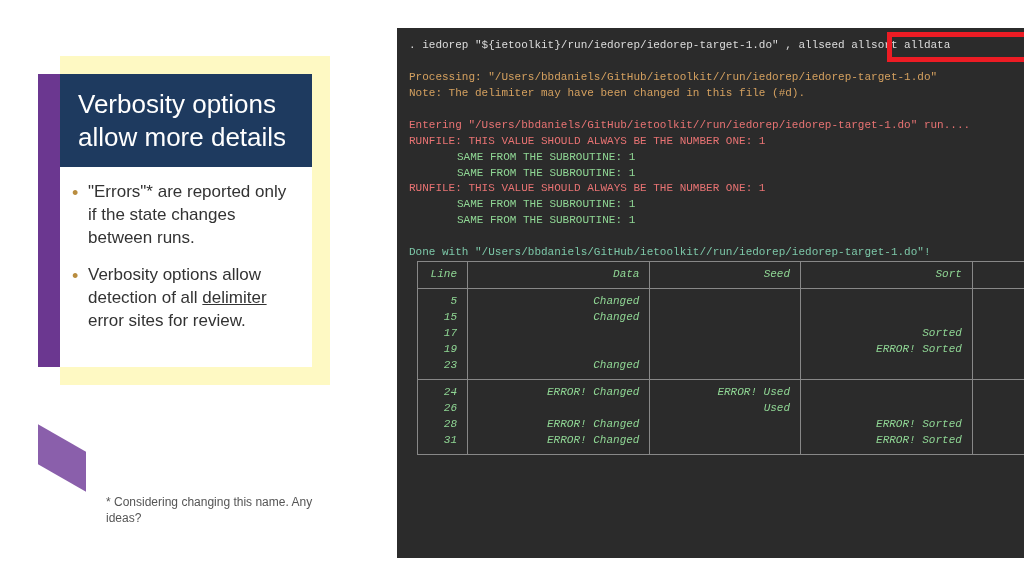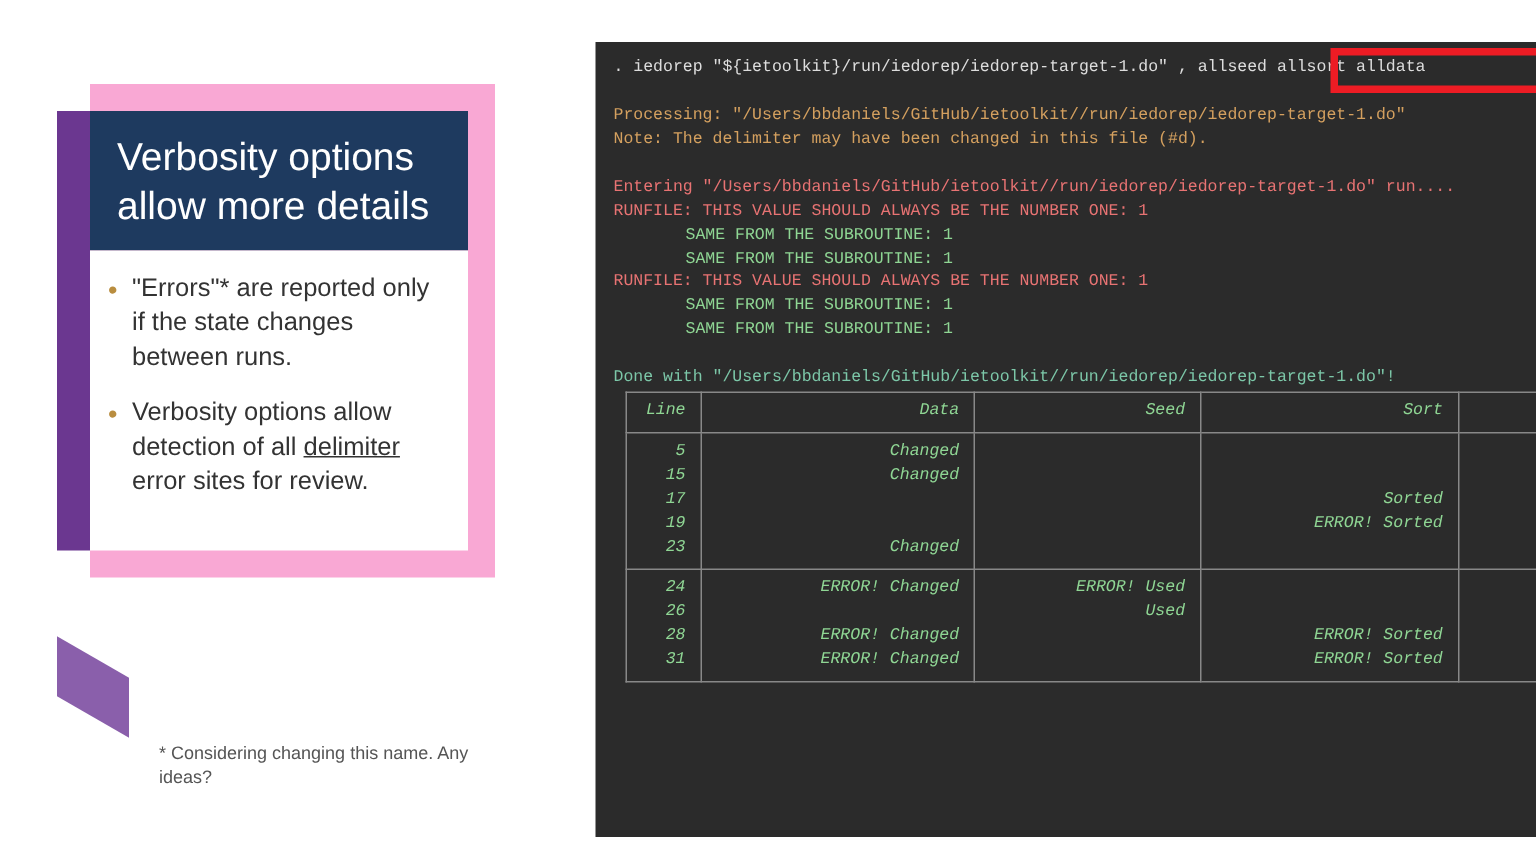--- a/index.html
+++ b/index.html
@@ -1,19 +1,19 @@
 <!DOCTYPE html>
 <html><head>
 <meta charset="utf-8">
 <style>
   * { box-sizing: border-box; margin: 0; padding: 0; }
   body { width: 1024px; height: 576px; background: #fff; font-family: 'Segoe UI', Arial, sans-serif; position: relative; overflow: hidden; }
   
   .left-panel { position: absolute; left: 60px; top: 56px; width: 270px; }
-  .purple-border { background: #f9a8d4; padding: 18px 18px 18px 0; position: relative; }
+  .purple-border { background: #fef9c3; padding: 18px 18px 18px 0; position: relative; }
   .purple-border::before { content: ''; position: absolute; left: -22px; top: 18px; bottom: 18px; width: 22px; background: #6b3790; }
   
   .title-box { background: #1e3a5f; color: #fff; padding: 14px 18px; font-size: 26px; line-height: 1.25; font-weight: 400; }
   .body-box { background: #fff; padding: 14px 14px 20px 8px; }
   .body-box ul { list-style: none; }
   .body-box li { position: relative; padding-left: 20px; margin-bottom: 14px; font-size: 17px; line-height: 1.35; color: #333; }
   .body-box li::before { content: '•'; position: absolute; left: 4px; top: 0; color: #b98d3f; font-size: 18px; }
   .underline { text-decoration: underline; }
   
   .footnote { position: absolute; left: 106px; top: 495px; font-size: 12px; color: #555; line-height: 1.3; width: 220px; }

